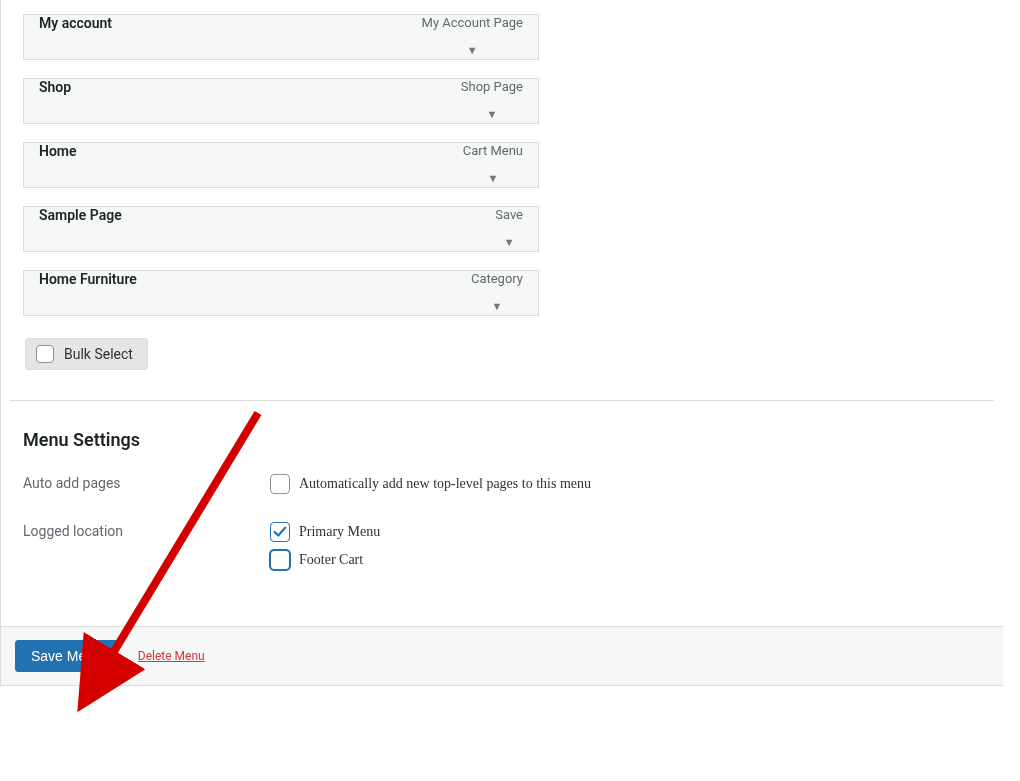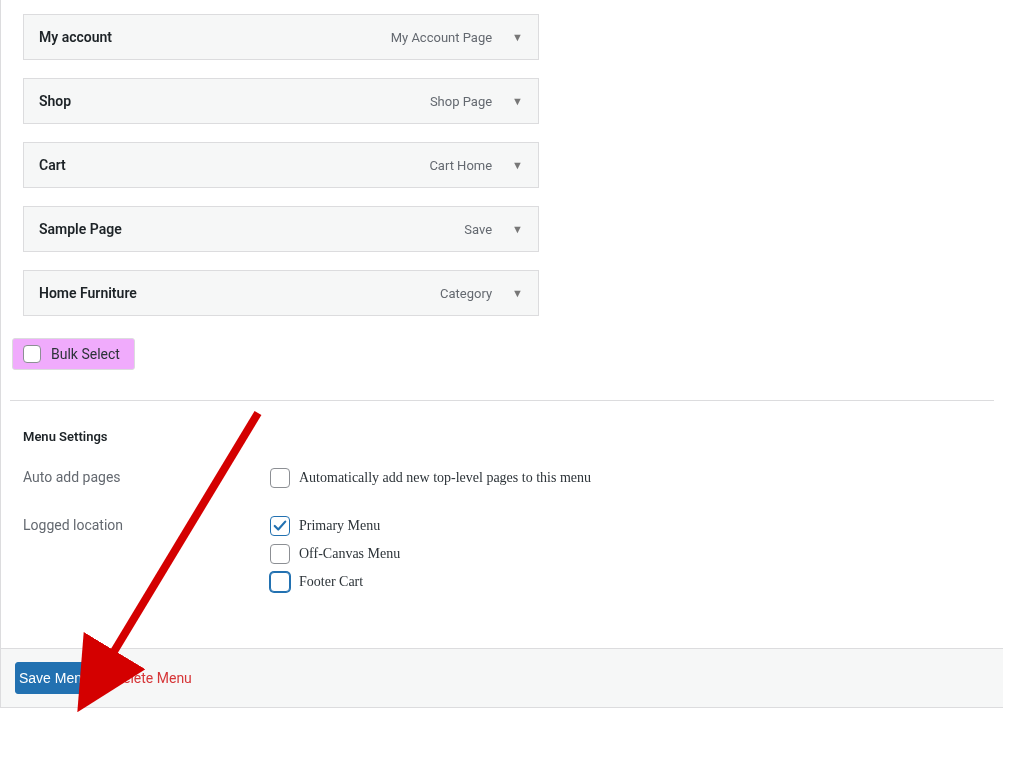--- a/index.html
+++ b/index.html
@@ -24,56 +24,56 @@
       width: 1003px;
     }
     .menu-items {
       padding: 0 13px;
     }
     .menu-item {
       border: 1px solid #dcdcde;
       background: #f6f7f7;
       height: 46px;
       display: flex;
-      align-items: center;
       justify-content: space-between;
       padding: 0 15px;
       margin-bottom: 18px;
       width: 516px;
       cursor: move;
     }
     .menu-item:last-of-type { margin-bottom: 22px; }
     .menu-item-title {
       font-weight: 600;
       font-size: 14px;
       color: #1d2327;
     }
     .menu-item-right {
       display: flex;
       align-items: center;
-      gap: 20px;
+      gap: 14px;
+      flex-direction: column;
     }
     .menu-item-type {
       color: #646970;
       font-size: 13px;
     }
     .chevron {
       color: #777;
       font-size: 11px;
       display: inline-flex;
       align-items: center;
       cursor: pointer;
     }
     .bulk-select {
       display: inline-flex;
       align-items: center;
       border: 1px solid #dcdcde;
-      background: #f0abfc;
+      background: #e5e5e5;
       padding: 6px 14px 6px 10px;
-      margin-left: 2px;
+      margin-left: 15px;
       margin-bottom: 30px;
       cursor: pointer;
       border-radius: 3px;
     }
     .bulk-select .cb {
       width: 18px;
       height: 18px;
       border: 1px solid #8c8f94;
       border-radius: 4px;
       background: #fff;
@@ -84,21 +84,21 @@
       color: #2c3338;
     }
     .divider {
       border-top: 1px solid #dcdcde;
       margin: 0 0 28px 0;
     }
     .settings-section {
       padding: 0 13px 28px 13px;
     }
     .settings-heading {
-      font-size: 13px;
+      font-size: 18px;
       font-weight: 600;
       color: #1d2327;
       margin-bottom: 24px;
     }
     .settings-row {
       display: flex;
       margin-bottom: 20px;
     }
     .settings-label {
       width: 247px;
@@ -153,28 +153,29 @@
       gap: 20px;
       margin-left: -9px;
       margin-right: -9px;
       margin-top: 0;
       border-bottom: 1px solid #dcdcde;
     }
     .save-btn {
       background: #2271b1;
       color: #fff;
       border: 1px solid #2271b1;
-      padding: 7px 3px;
+      padding: 7px 15px;
       font-size: 14px;
       cursor: pointer;
       border-radius: 3px;
     }
     .delete-link {
       color: #d63638;
-      font-size: 14px;
+      text-decoration: underline;
+      font-size: 12px;
       cursor: pointer;
     }
     .arrow-svg {
       position: absolute;
       top: 398px;
       left: 58px;
       pointer-events: none;
       z-index: 100;
     }
   </style>
@@ -192,23 +193,23 @@
       </span>
     </div>
     <div class="menu-item">
       <span class="menu-item-title">Shop</span>
       <span class="menu-item-right">
         <span class="menu-item-type">Shop Page</span>
         <span class="chevron">▼</span>
       </span>
     </div>
     <div class="menu-item">
-      <span class="menu-item-title">Cart</span>
-      <span class="menu-item-right">
-        <span class="menu-item-type">Cart Home</span>
+      <span class="menu-item-title">Home</span>
+      <span class="menu-item-right">
+        <span class="menu-item-type">Cart Menu</span>
         <span class="chevron">▼</span>
       </span>
     </div>
     <div class="menu-item">
       <span class="menu-item-title">Sample Page</span>
       <span class="menu-item-right">
         <span class="menu-item-type">Save</span>
         <span class="chevron">▼</span>
       </span>
     </div>
@@ -246,24 +247,20 @@
       <div class="settings-value">
         <div class="check-row">
           <span class="cb-input checked">
             <svg class="cb-check" viewBox="0 0 16 16">
                 <path d="M2 8 L6 12 L14 3" stroke="#2271b1" stroke-width="2.5" fill="none" stroke-linecap="round" stroke-linejoin="round"></path>
               </svg>
           </span>
           <span class="cb-label">Primary Menu</span>
         </div>
         <div class="check-row">
-          <span class="cb-input"></span>
-          <span class="cb-label">Off-Canvas Menu</span>
-        </div>
-        <div class="check-row">
           <span class="cb-input focused"></span>
           <span class="cb-label">Footer Cart</span>
         </div>
       </div>
     </div>
   </div>
 
   <div class="footer-bar">
     <button class="save-btn">Save Menu</button>
     <a class="delete-link">Delete Menu</a>

